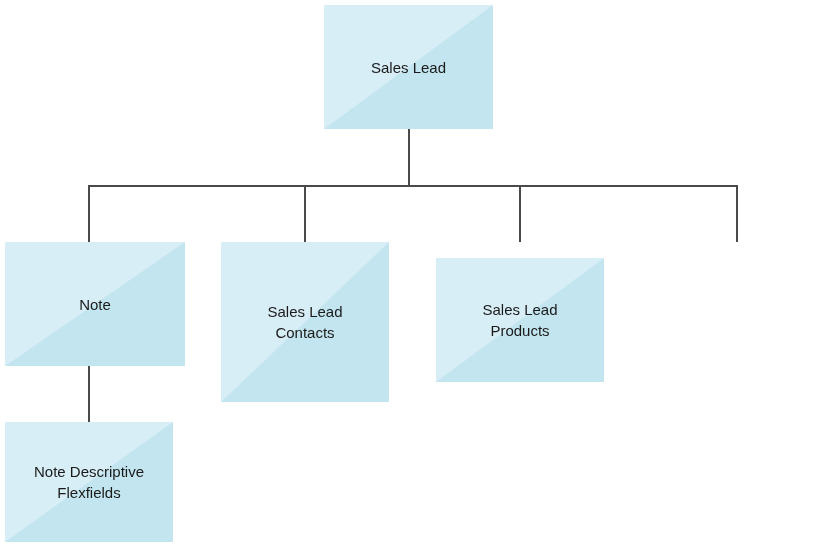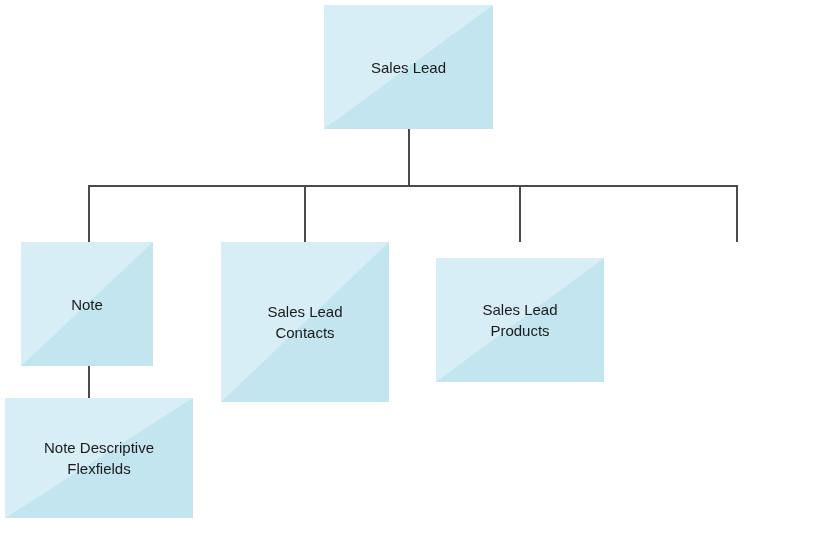--- a/index.html
+++ b/index.html
@@ -31,25 +31,25 @@
   .node .label {
     max-width: 128px;
   }
   .edge {
     position: absolute;
     background: var(--connector, #4a4a4a);
   }
 
   
   #node-root       { left: 324px; top:   5px; width: 169px; height: 124px; }
-  #node-note       { left:   5px; top: 242px; width: 132px; height: 124px; margin-left: 16px; }
+  #node-note       { left:   5px; top: 242px; width: 180px; height: 124px; }
   #node-contacts   { left: 221px; top: 242px; width: 168px; height: 160px; }
   #node-products   { left: 436px; top: 258px; width: 168px; height: 124px; }
   #node-resources  { left: 653px; top: 242px; width: 168px; height: 124px; }
-  #node-flexfields { left:   5px; top: 398px; width: 188px; height: 120px; }
+  #node-flexfields { left:   5px; top: 422px; width: 168px; height: 120px; }
 
   
   #edge-root-stem      { left: 408px; top: 129px; width:   2px; height: 58px; }
   #edge-horizontal     { left:  88px; top: 185px; width: 650px; height:  2px; }
   #edge-drop-note      { left:  88px; top: 187px; width:   2px; height: 55px; }
   #edge-drop-contacts  { left: 304px; top: 187px; width:   2px; height: 55px; }
   #edge-drop-products  { left: 519px; top: 187px; width:   2px; height: 55px; }
   #edge-drop-resources { left: 736px; top: 187px; width:   2px; height: 55px; }
   #edge-note-flex      { left:  88px; top: 366px; width:   2px; height: 56px; }
 </style>

